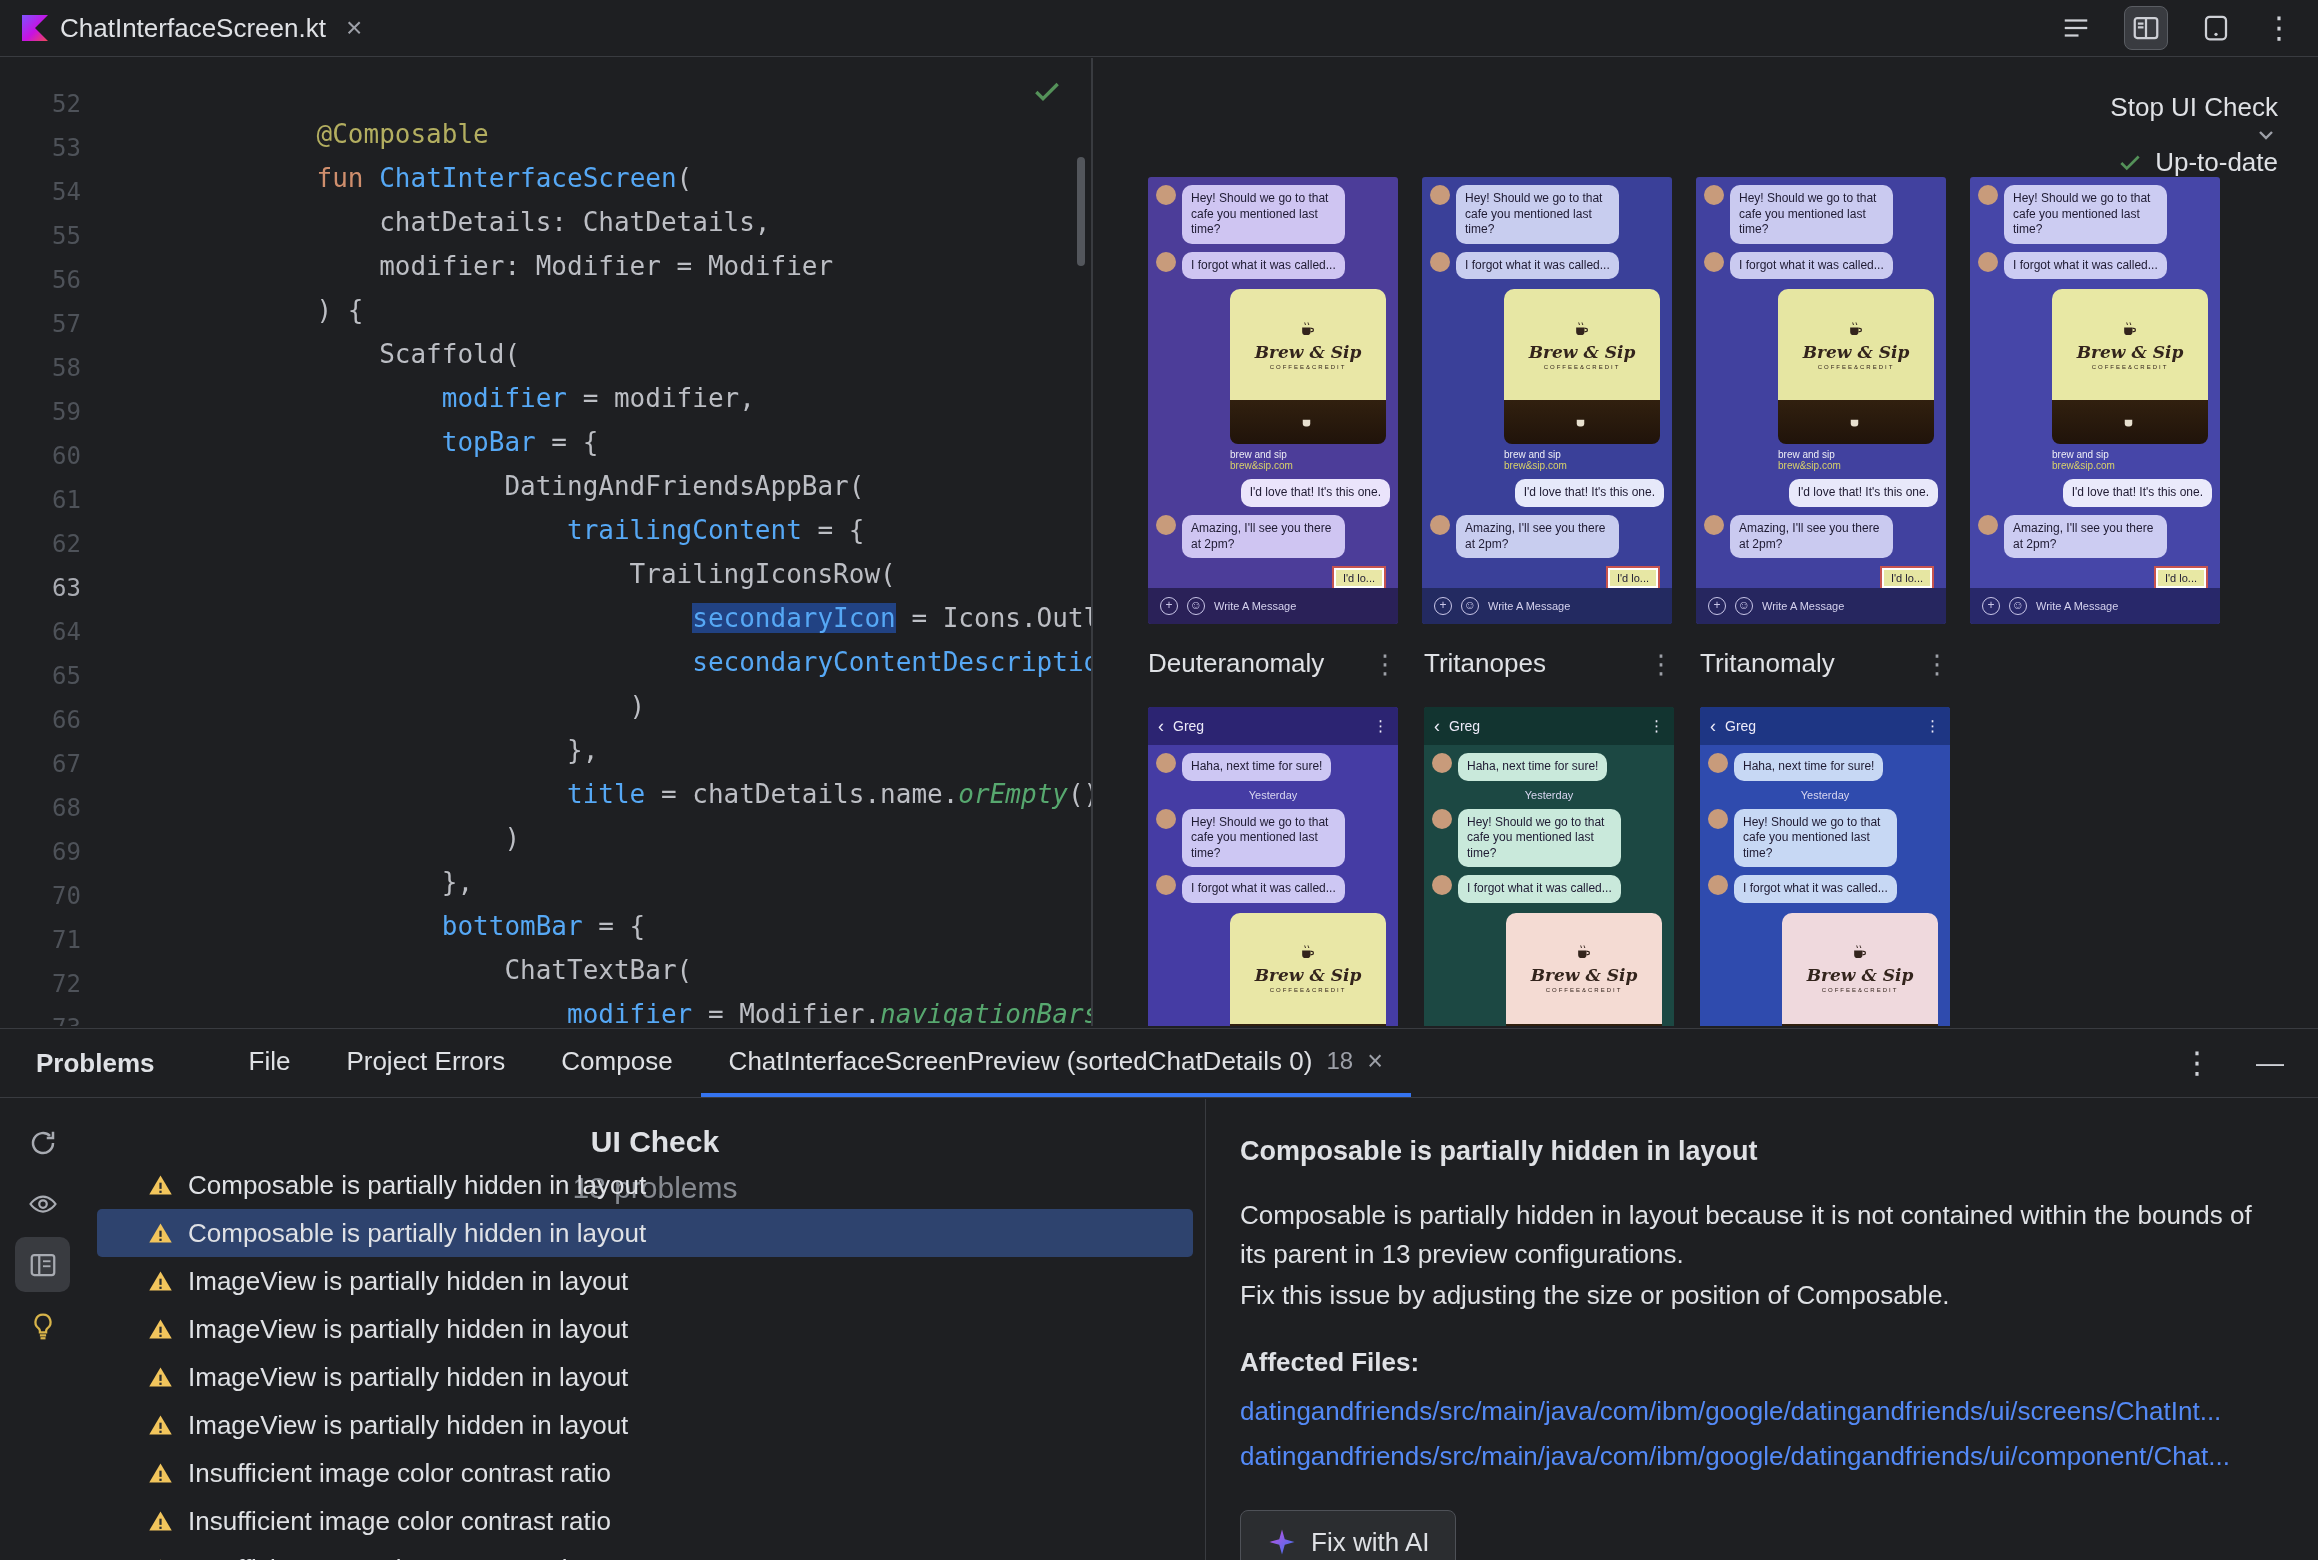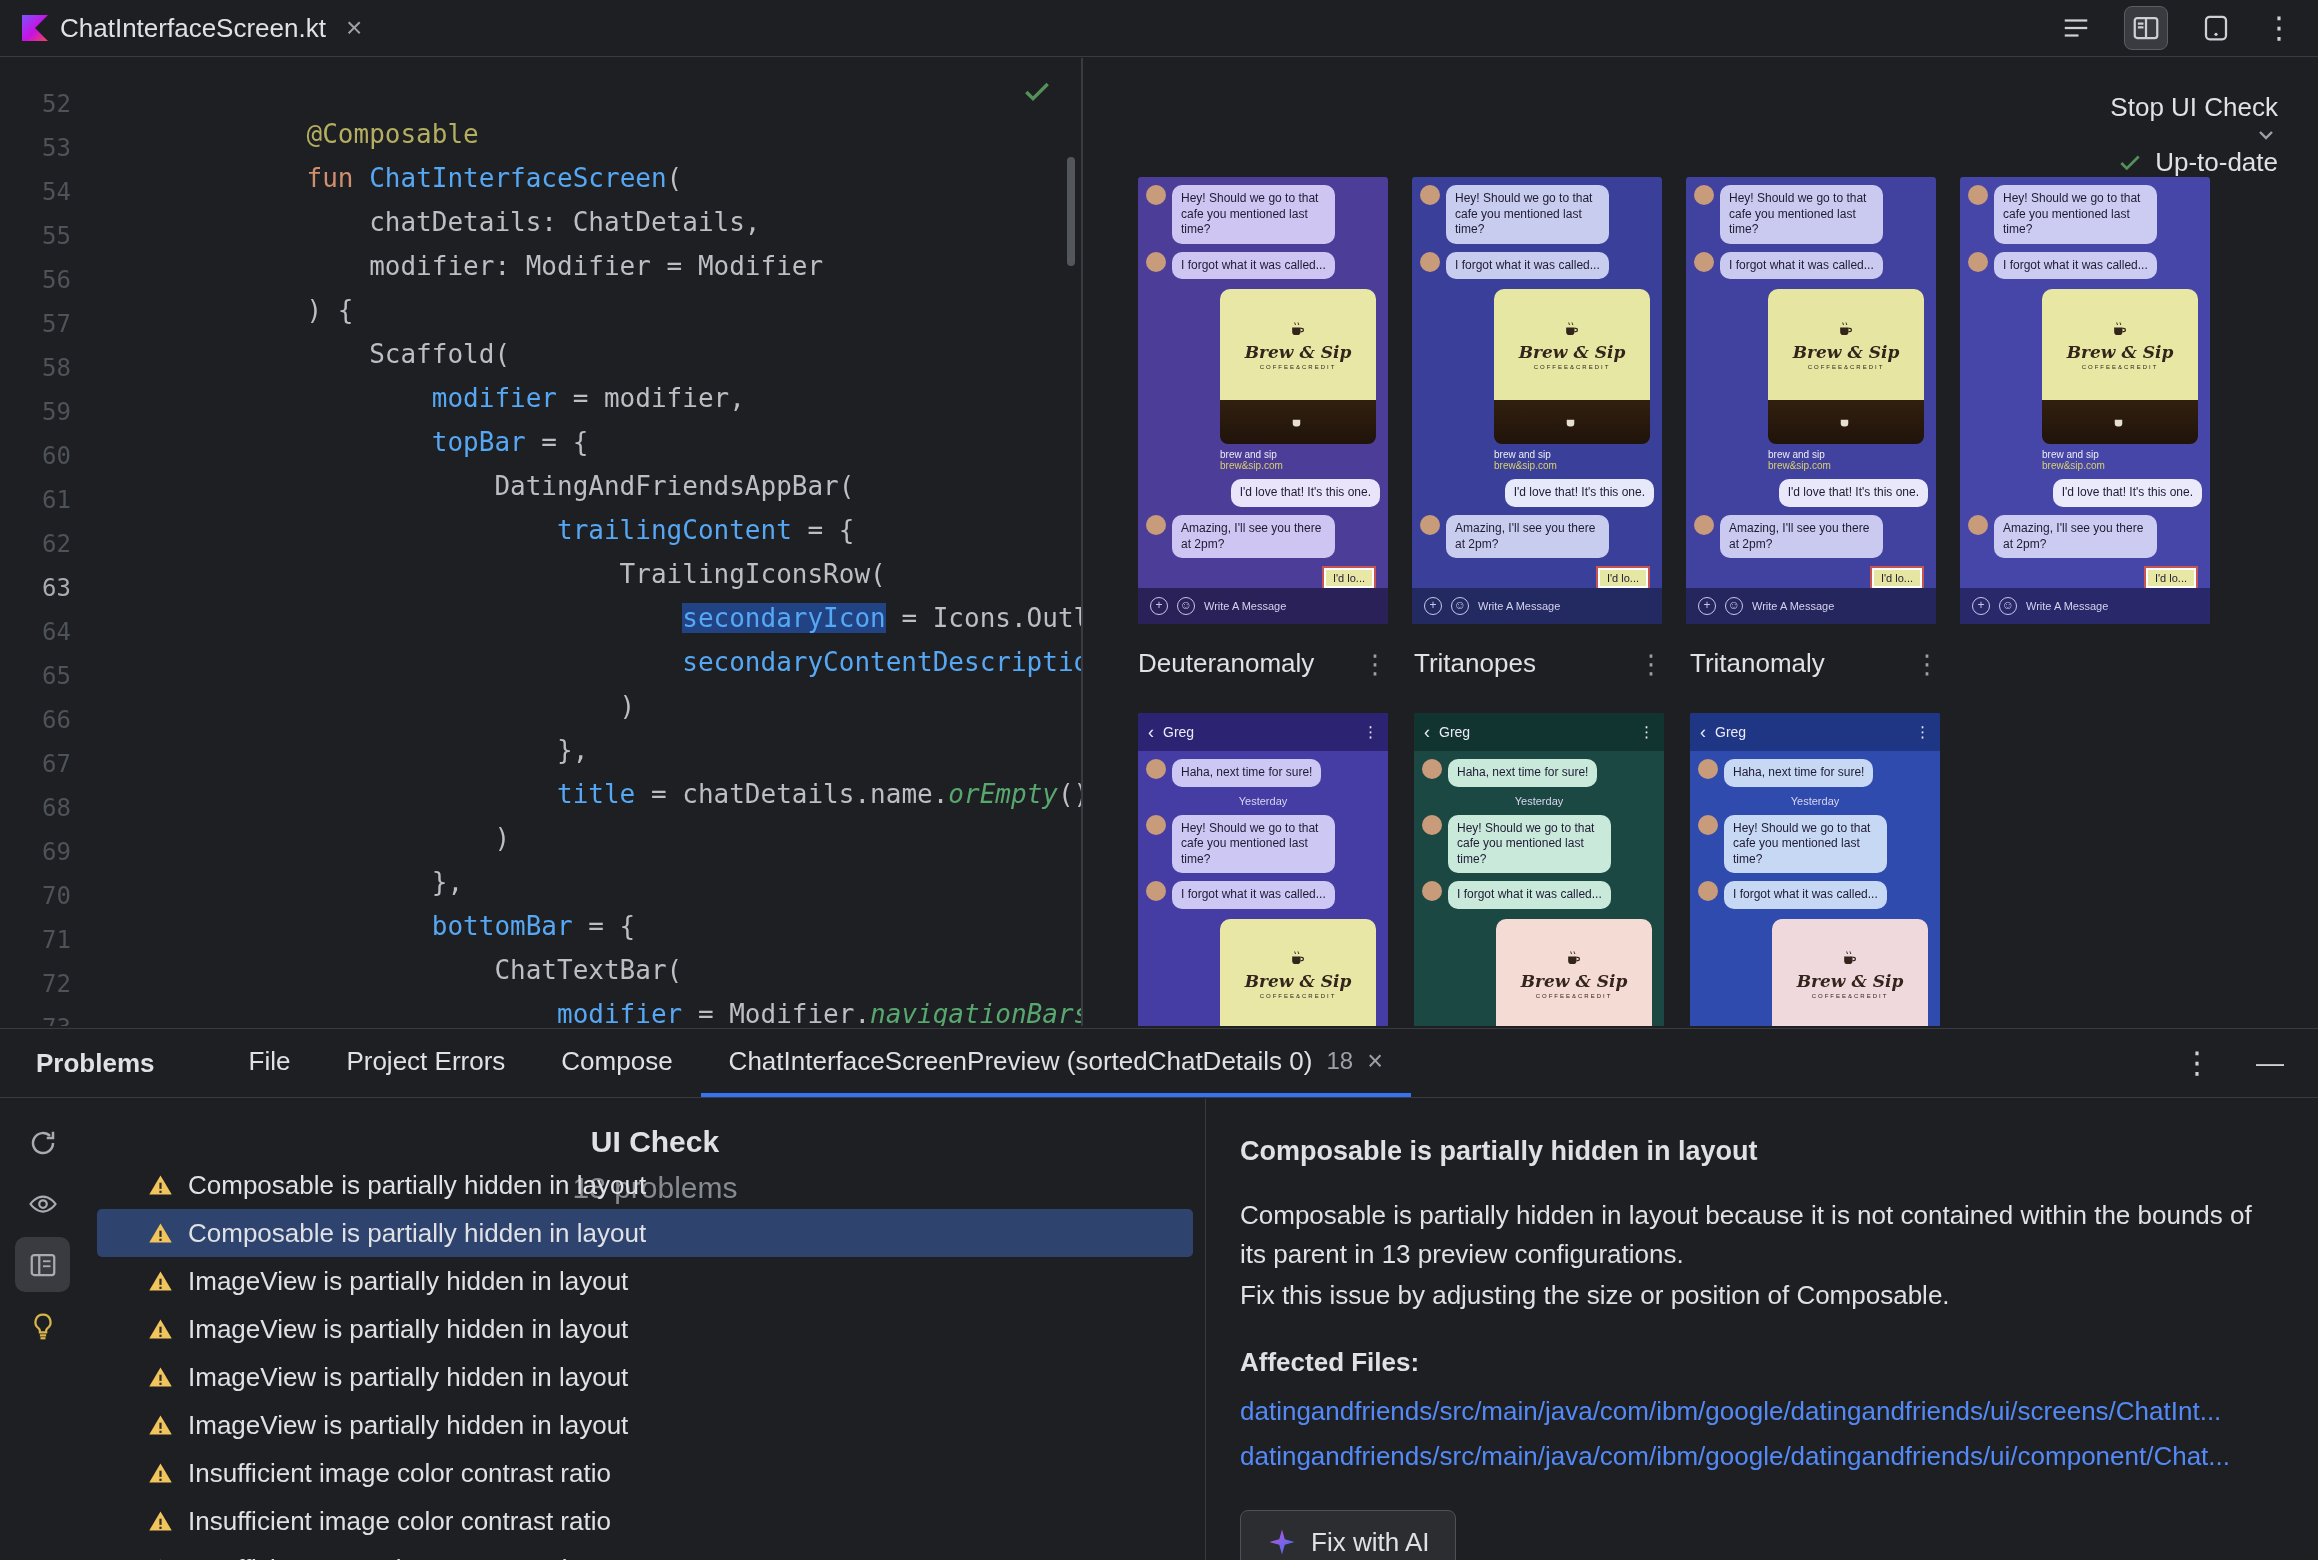--- a/index.html
+++ b/index.html
@@ -16,21 +16,21 @@
     clip-path:polygon(0 0,100% 0,50% 50%,100% 100%,0 100%); }
   .ed-tab-close { color:#9DA0A8; font-size:28px; margin-left:8px; cursor:pointer; }
   .tb-actions { margin-left:auto; display:flex; align-items:center; gap:26px; margin-right:24px; }
   .tb-ic { width:44px; height:44px; display:flex; align-items:center; justify-content:center;
     color:#CED0D6; border-radius:8px; }
   .tb-ic svg { stroke:#CED0D6; stroke-width:1.8; fill:none; }
   .tb-ic.active { background:#393B40; border:1px solid #5A5D63; }
   .kebab-glyph { font-size:30px; color:#CED0D6; line-height:1; }
 
   
-  #main { position:absolute; top:58px; left:2px; right:0; height:968px; }
+  #main { position:absolute; top:58px; left:12px; right:0; height:968px; }
   #v-divider { position:absolute; left:1079px; top:0; bottom:0; width:2px; background:#393B40; }
 
   
   #editor { position:absolute; left:0; top:0; width:1079px; height:100%; overflow:hidden;
     font-family:"DejaVu Sans Mono", monospace; font-size:26px; padding-top:24px; }
   .code-line { display:flex; height:44px; align-items:center; }
   .gutter-num { flex:none; width:69px; text-align:right; color:#4E5259; font-size:24px;
     padding-right:0; }
   .gutter-num.cur { color:#A9ABB2; }
   .code-text { white-space:pre; padding-left:79px; }
@@ -49,21 +49,21 @@
   #preview { position:absolute; left:1081px; top:0; right:0; height:100%; overflow:hidden; }
   .pv-toolbar { height:55px; margin-top:34px; display:flex; align-items:flex-end; padding:0 40px 0 28px;flex-direction:column; }
   .stop-square { width:24px; height:24px; background:#C94F4C; border-radius:4px; }
   .pv-stop-label { font-size:26px; margin-left:18px; }
   .pv-chevron { margin-left:26px; display:flex; }
   .pv-status { margin-left:auto; display:flex; align-items:center; gap:12px; font-size:26px; }
   .phones-row { display:flex; gap:24px; padding-left:55px; margin-top:10px; }
   .bottom-cells { display:flex; gap:26px; padding-left:55px; margin-top:24px; }
   .cell { display:flex; flex-direction:column; }
   .cell-label { width:250px; display:flex; align-items:center; justify-content:space-between;
-    font-size:26px; margin-bottom:14px; color:#DFE1E5; }
+    font-size:26px; margin-bottom:8px; color:#DFE1E5; }
   .cell-label .kebab-glyph { font-size:26px; color:#9DA0A8; }
 
   .phone { width:250px; border-radius:3px; overflow:hidden; display:flex; flex-direction:column;
     background:var(--pbg);margin-top:20px; }
   .phone-top { height:447px; }
   .phone-bottom { height:426px; }
   .s1 { --pbg:#4C3D99; --bubble:#CFC5F2; --sent:#EAE4FB; --bar:#2A2158; --card:#E9E7A6; --header:#3A2F7E; }
   .s2 { --pbg:#3A4099; --bubble:#C8CDEF; --sent:#E6E9FA; --bar:#232A61; --card:#E7E7A4; --header:#2C3278; }
   .s3 { --pbg:#41419F; --bubble:#CACAF0; --sent:#E8E8FA; --bar:#26265F; --card:#E6E6A2; --header:#313180; }
   .s4 { --pbg:#4646A8; --bubble:#CCCCF2; --sent:#EAEAFB; --bar:#28286A; --card:#E8E8A4; --header:#35358A; }

